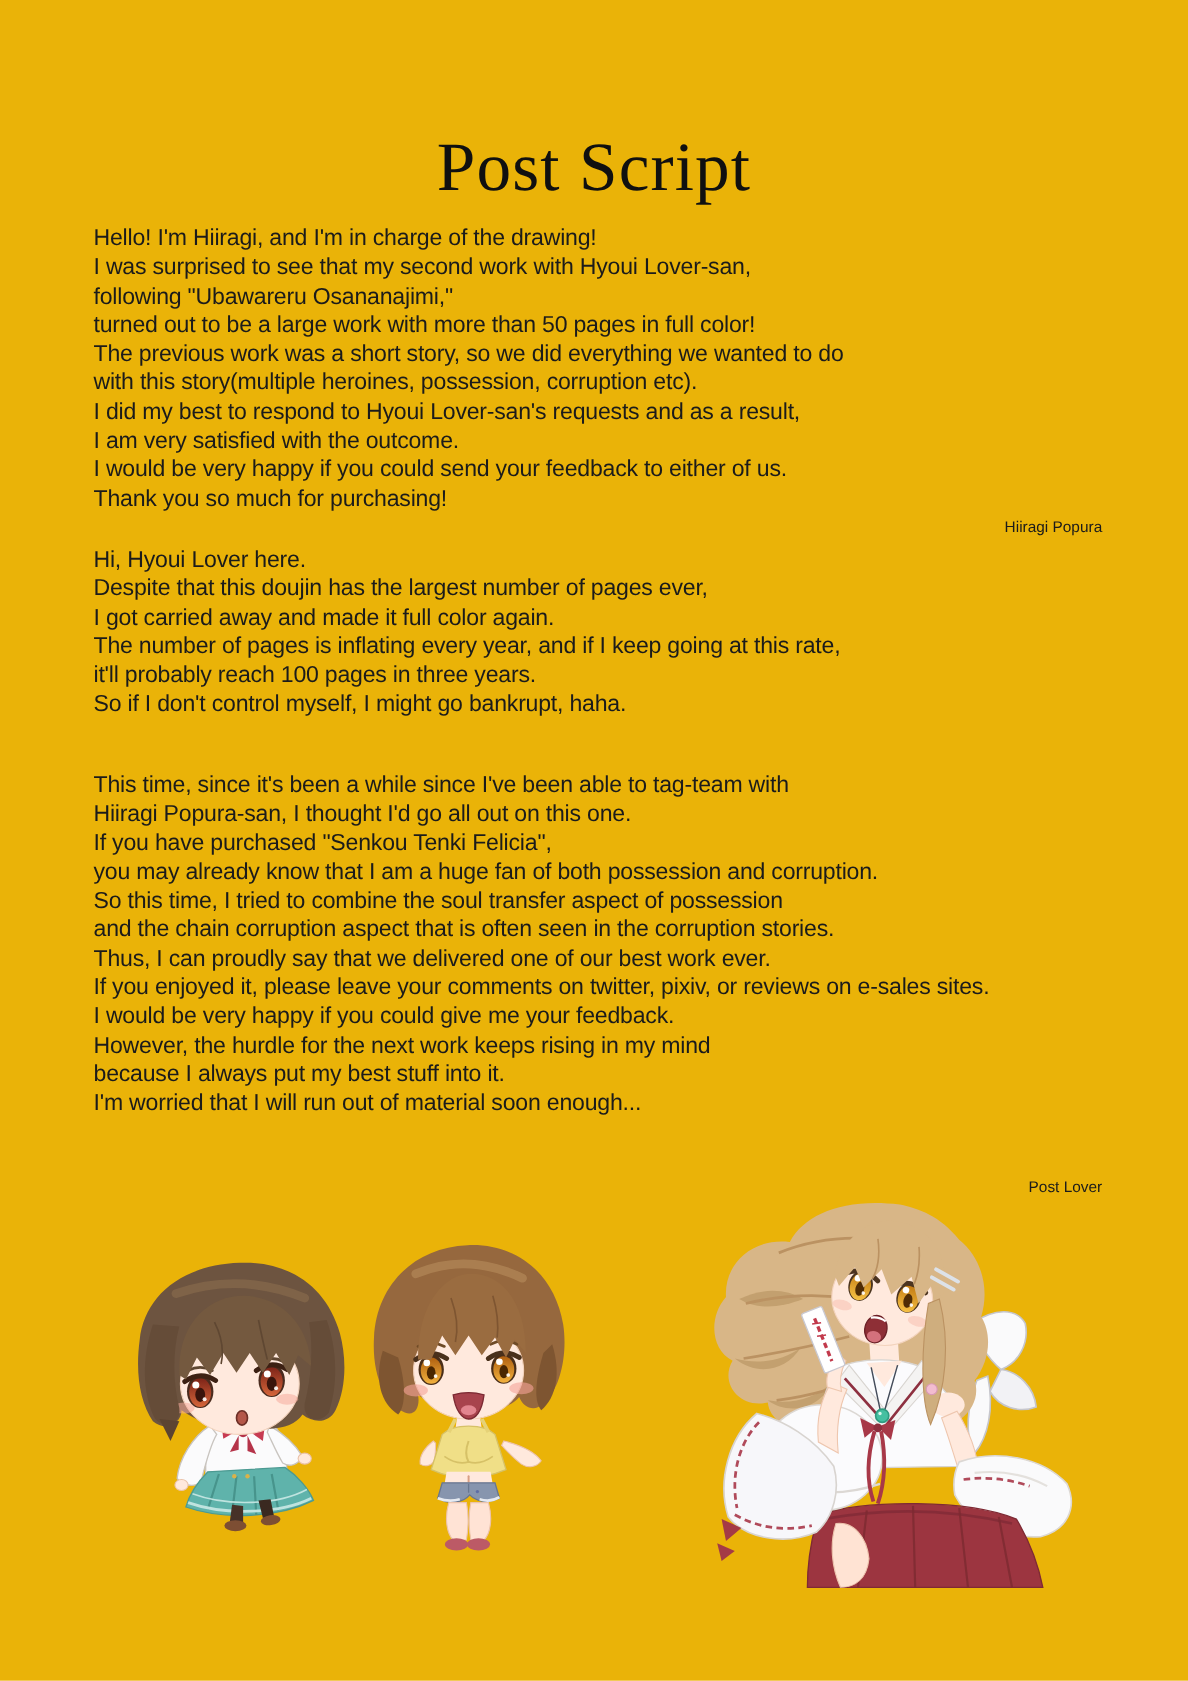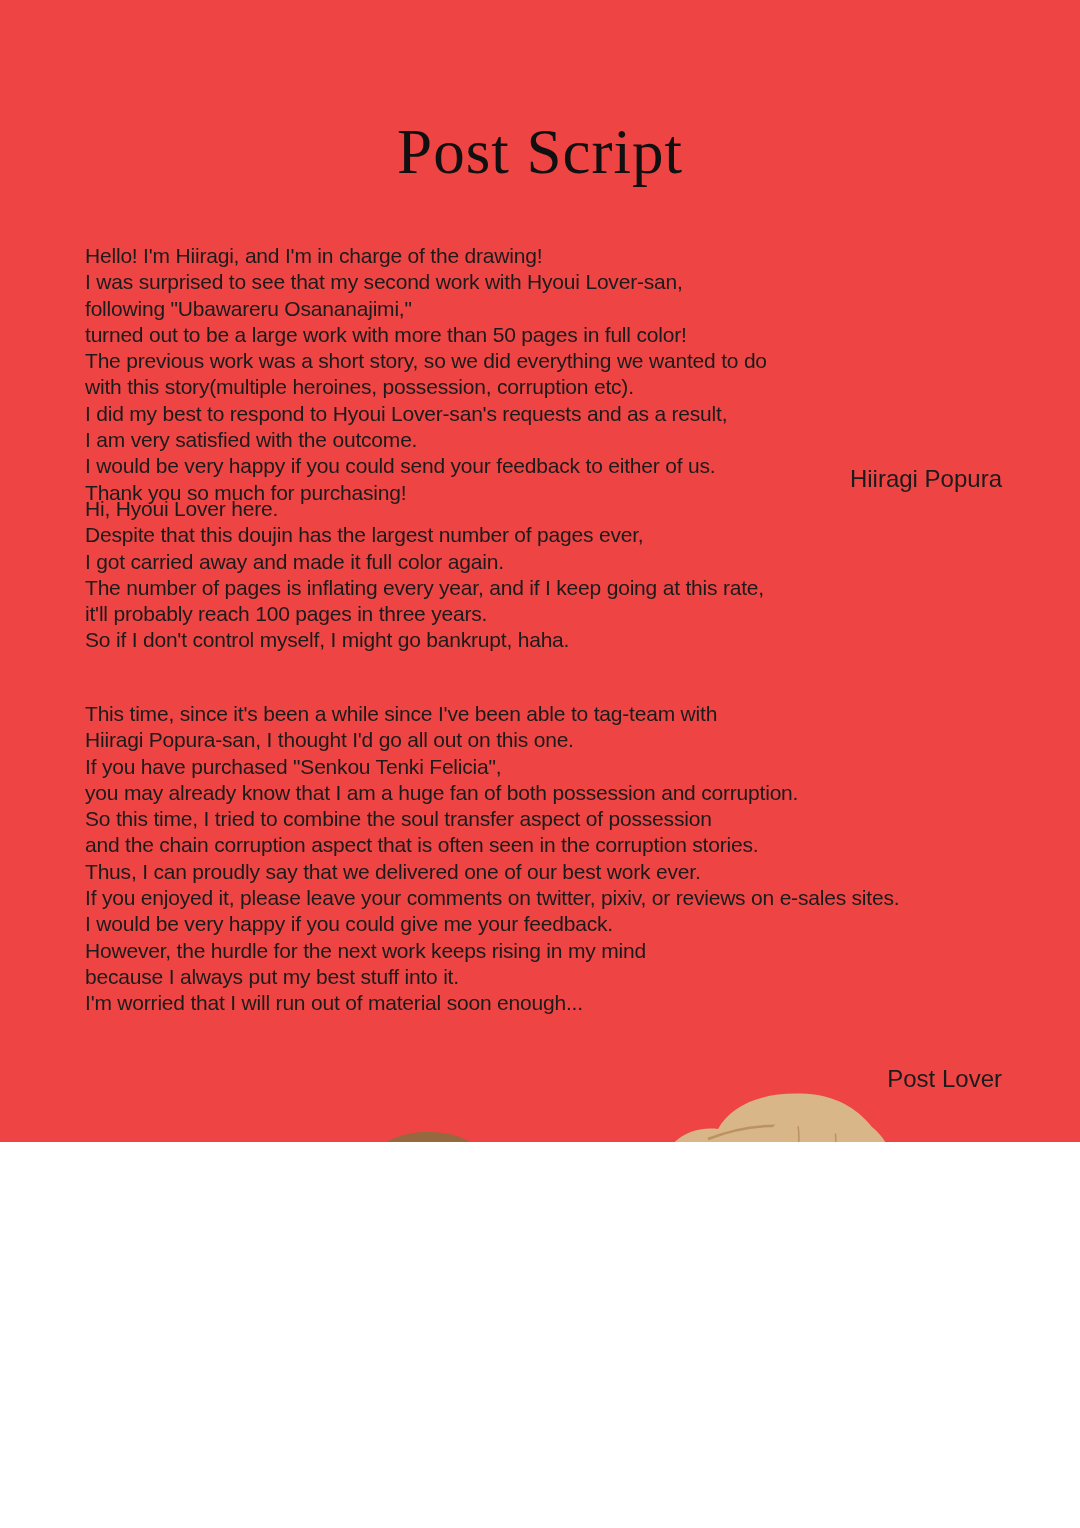--- a/index.html
+++ b/index.html
@@ -4,23 +4,23 @@
 <style>
   html, body { margin: 0; padding: 0; }
   body {
     width: 1080px; height: 1528px;
     background: #ffffff;
     font-family: "Liberation Sans", sans-serif;
     color: #1b1b1b;
   }
   .page {
     position: relative;
-    width: 1080px; height: 1142px;
+    width: 1080px; height: 1528px;
     overflow: hidden;
-    background: #ef4444;
+    background: #eab308;
   }
   .title {
     position: absolute;
     top: 116px; left: 0;
     width: 100%;
     margin: 0;
     text-align: center;
     font-family: "Liberation Serif", "DejaVu Serif", serif;
     font-weight: 500;
     font-size: 63px;
@@ -34,25 +34,25 @@
     font-size: 21px;
     line-height: 26.3px;
     letter-spacing: -0.2px;
     white-space: pre-line;
     color: #1b1b1b;
   }
   .sig {
     position: absolute;
     right: 78px;
     text-align: right;
-    font-size: 24px;
+    font-size: 14px;
     line-height: 26px;
     color: #1b1b1b;
   }
-  .para-artist   { top: 204px; margin-top: 39px; }
+  .para-artist   { top: 204px; }
   .sig-artist    { top: 466px; }
   .para-intro    { top: 496px; }
   .para-main     { top: 701px; }
   .para-closing  { top: 1043px; }
   .sig-writer    { top: 1066px; }
   .art { position: absolute; }
   .art-chibi-schoolgirl { left: 105px; top: 1142px; }
   .art-chibi-casual     { left: 330px; top: 1118px; }
   .art-shrine-maiden    { left: 648px; top: 1085px; }
 </style>

